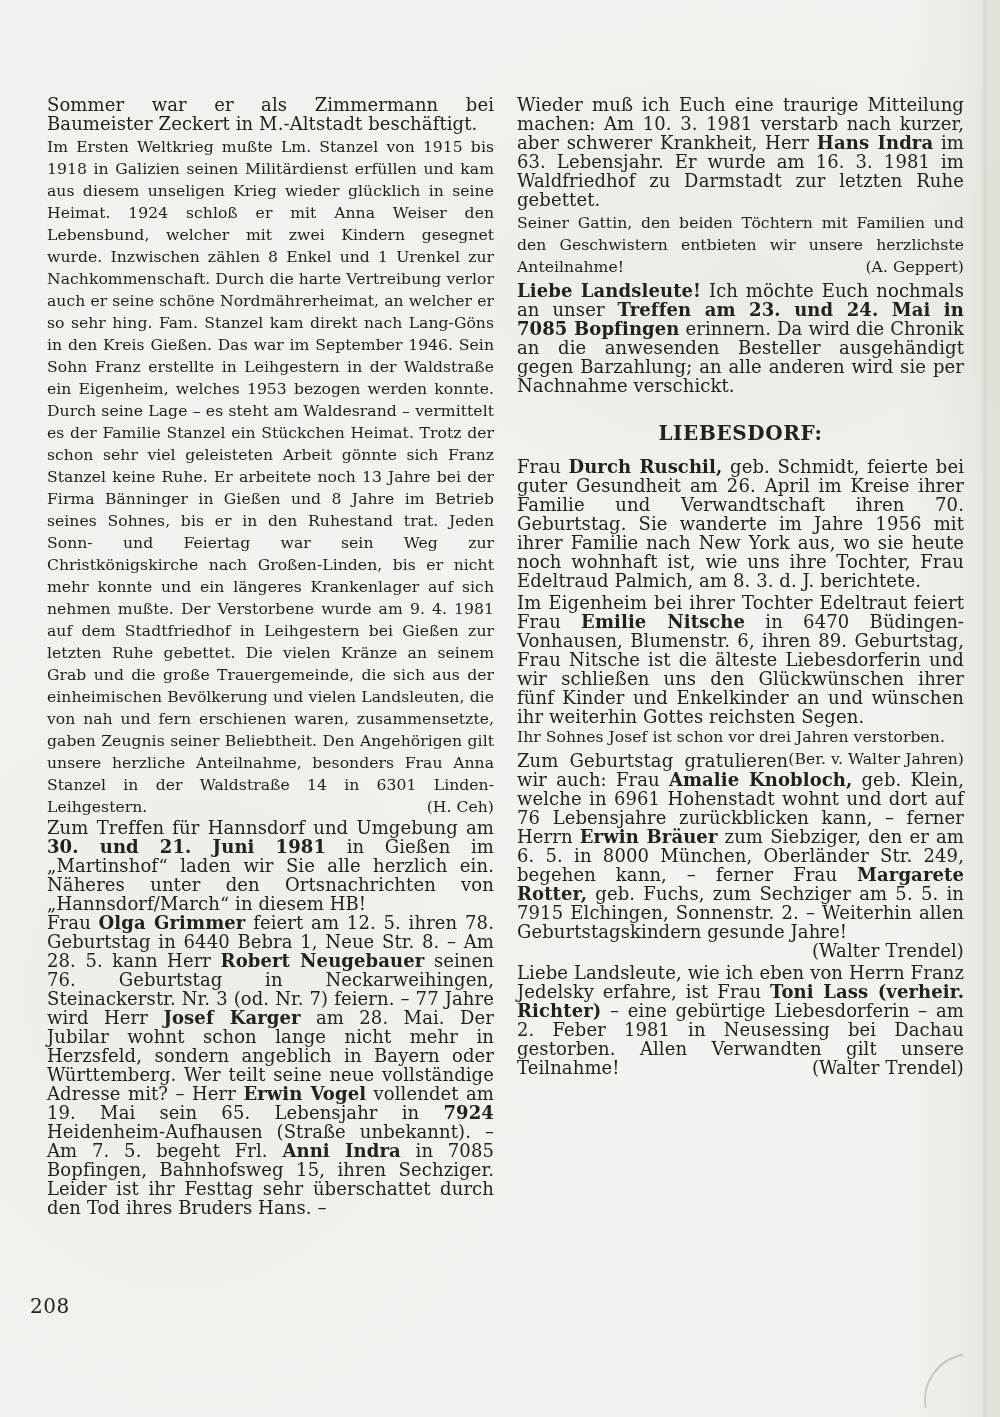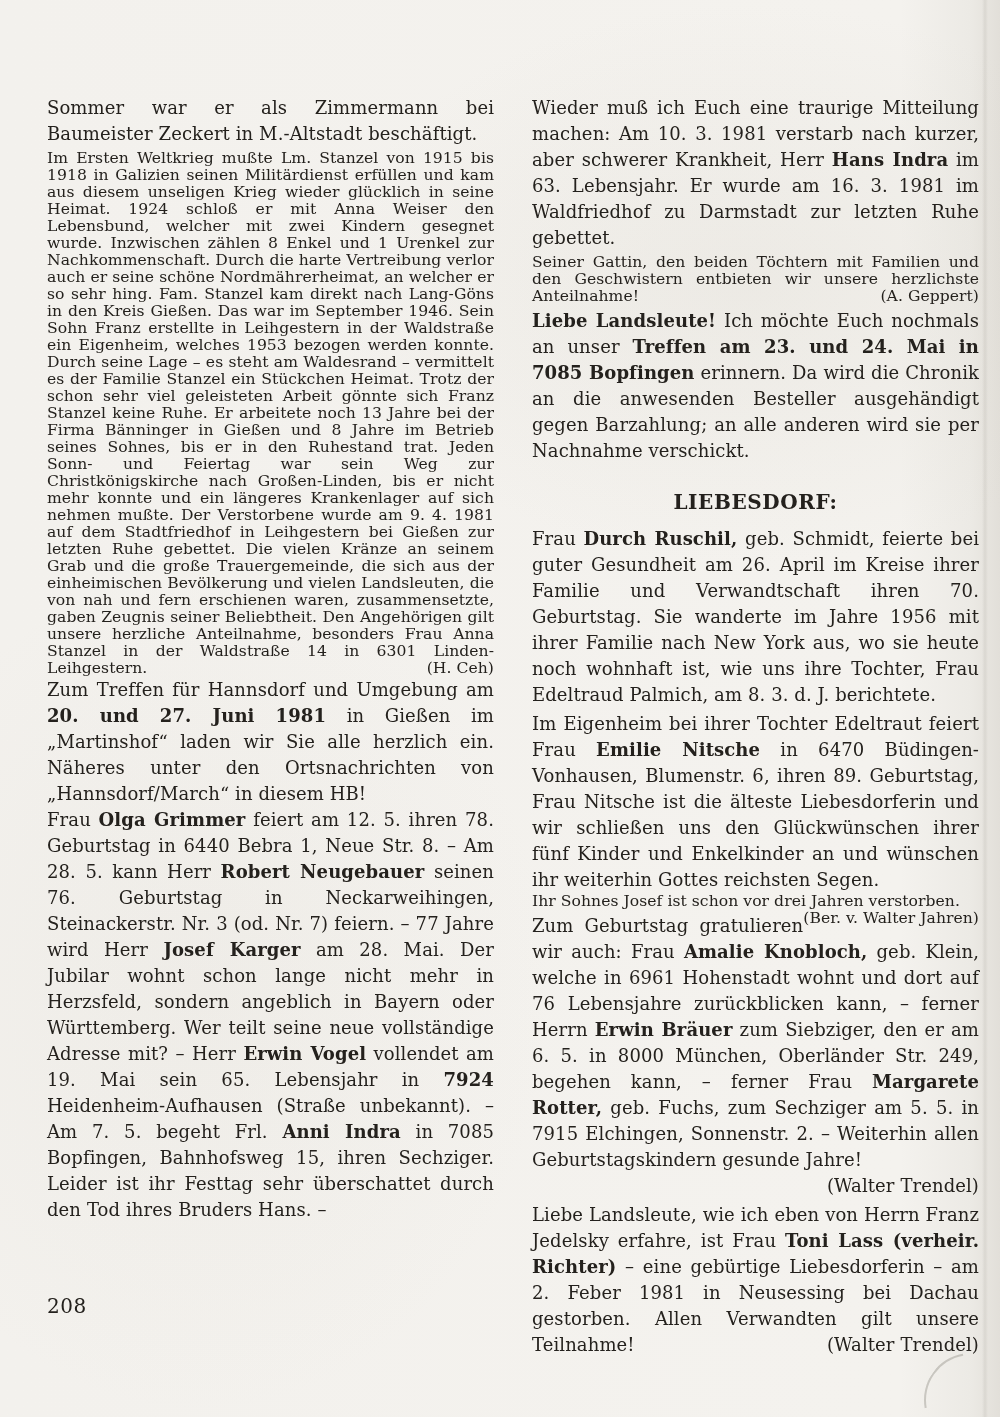--- a/index.html
+++ b/index.html
@@ -19,46 +19,46 @@
       #f3f1ed;
     color: #24211d;
   }
   .col {
     position: absolute;
     top: 95px;
     width: 447px;
     text-align: justify;
   }
   .col-left  { left: 47px;  }
-  .col-right { left: 532px; }
+  .col-right { left: 517px; }
   p { margin: 0; padding: 0; }
   .body {
     font-size: 18px;
-    line-height: 26px;
+    line-height: 19px;
     letter-spacing: 0.1px;
   }
   .small {
     font-size: 15.6px;
-    line-height: 17px;
+    line-height: 22px;
     letter-spacing: 0.05px;
   }
   .gap-after { margin-bottom: 3px; }
   .heading {
     font-size: 20px;
     font-weight: bold;
     letter-spacing: 0.6px;
     margin: 26px 0 12px 0;
     text-align: center;
   }
   b { font-weight: bold; }
   .sig { float: right; }
   .sig-block { display: block; text-align: right; }
   .page-number {
     position: absolute;
-    left: 47px; top: 1294px;
+    left: 30px; top: 1294px;
     font-size: 20px;
     letter-spacing: 0.5px;
   }
   .scan-crease {
     position: absolute;
     right: 12px; top: 0;
     width: 6px; height: 1417px;
     background: linear-gradient(to right, transparent, rgba(120,115,105,0.12), transparent);
   }
   .page-curl {
@@ -76,21 +76,21 @@
 
 <div class="page">
 
   <div class="col col-left">
 
     <p class="body gap-after"><span>Sommer war er als Zimmermann bei Baumeister Zeckert in M.-Altstadt beschäftigt.</span></p>
 
     <p class="small"><span>Im Ersten Weltkrieg mußte Lm. Stanzel von 1915 bis 1918 in Galizien seinen Militärdienst erfüllen und kam aus diesem unseligen Krieg wieder glücklich in seine Heimat. 1924 schloß er mit Anna Weiser den Lebensbund, welcher mit zwei Kindern gesegnet wurde. Inzwischen zählen 8 Enkel und 1 Urenkel zur Nachkommenschaft. Durch die harte Vertreibung verlor auch er seine schöne Nordmährerheimat, an welcher er so sehr hing. Fam. Stanzel kam direkt nach Lang-Göns in den Kreis Gießen. Das war im September 1946. Sein Sohn Franz erstellte in Leihgestern in der Waldstraße ein Eigenheim, welches 1953 bezogen werden konnte. Durch seine Lage – es steht am Waldesrand – vermittelt es der Familie Stanzel ein Stückchen Heimat. Trotz der schon sehr viel geleisteten Arbeit gönnte sich Franz Stanzel keine Ruhe. Er arbeitete noch 13 Jahre bei der Firma Bänninger in Gießen und 8 Jahre im Betrieb seines Sohnes, bis er in den Ruhestand trat. Jeden Sonn- und Feiertag war sein Weg zur Christkönigskirche nach Großen-Linden, bis er nicht mehr konnte und ein längeres Krankenlager auf sich nehmen mußte. Der Verstorbene wurde am 9. 4. 1981 auf dem Stadtfriedhof in Leihgestern bei Gießen zur letzten Ruhe gebettet. Die vielen Kränze an seinem Grab und die große Trauergemeinde, die sich aus der einheimischen Bevölkerung und vielen Landsleuten, die von nah und fern erschienen waren, zusammensetzte, gaben Zeugnis seiner Beliebtheit. Den Angehörigen gilt unsere herzliche Anteilnahme, besonders Frau Anna Stanzel in der Waldstraße 14 in 6301 Linden-Leihgestern.</span> <span class="sig">(H. Ceh)</span></p>
 
 
-    <p class="body"><span>Zum Treffen für Hannsdorf und Umgebung am <b>20. und 27. Juni 1981</b> in Gießen im „Martinshof“ laden wir Sie alle herzlich ein. Näheres unter den Ortsnachrichten von „Hannsdorf/March“ in diesem HB!</span></p>
+    <p class="body"><span>Zum Treffen für Hannsdorf und Umgebung am <b>30. und 21. Juni 1981</b> in Gießen im „Martinshof“ laden wir Sie alle herzlich ein. Näheres unter den Ortsnachrichten von „Hannsdorf/March“ in diesem HB!</span></p>
 
     <p class="body gap-after"><span>Frau <b>Olga Grimmer</b> feiert am 12. 5. ihren 78. Geburtstag in 6440 Bebra 1, Neue Str. 8. – Am 28. 5. kann Herr <b>Robert Neugebauer</b> seinen 76. Geburtstag in Neckarweihingen, Steinackerstr. Nr. 3 (od. Nr. 7) feiern. – 77 Jahre wird Herr <b>Josef Karger</b> am 28. Mai. Der Jubilar wohnt schon lange nicht mehr in Herzsfeld, sondern angeblich in Bayern oder Württemberg. Wer teilt seine neue vollständige Adresse mit? – Herr <b>Erwin Vogel</b> vollendet am 19. Mai sein 65. Lebensjahr in <b>7924</b> Heidenheim-Aufhausen (Straße unbekannt). – Am 7. 5. begeht Frl. <b>Anni Indra</b> in 7085 Bopfingen, Bahnhofsweg 15, ihren Sechziger. Leider ist ihr Festtag sehr überschattet durch den Tod ihres Bruders Hans. –</span></p>
 
 
   </div>
 
   <div class="col col-right">
 
     <p class="body gap-after"><span>Wieder muß ich Euch eine traurige Mitteilung machen: Am 10. 3. 1981 verstarb nach kurzer, aber schwerer Krankheit, Herr <b>Hans Indra</b> im 63. Lebensjahr. Er wurde am 16. 3. 1981 im Waldfriedhof zu Darmstadt zur letzten Ruhe gebettet.</span></p>
 

